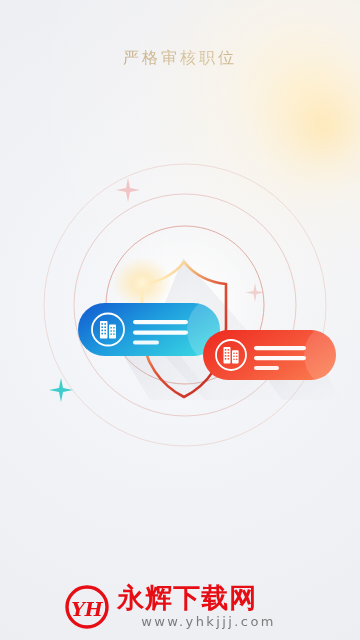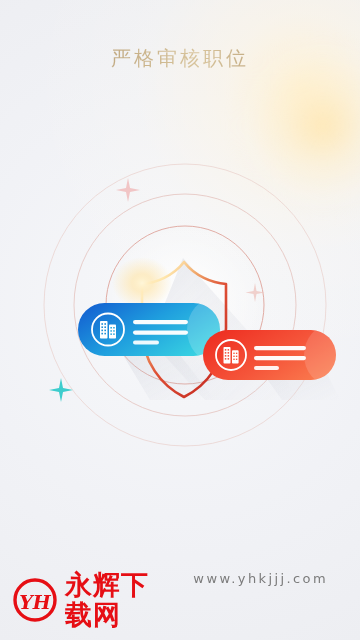--- a/index.html
+++ b/index.html
@@ -27,21 +27,21 @@
   
   .headline {
     position: absolute;
     top: 44px;
     left: 0;
     width: 360px;
     text-align: center;
     z-index: 6;
   }
   .headline-line1 {
-    font-size: 20px;
+    font-size: 16px;
     letter-spacing: 3px;
     line-height: 28px;
     font-weight: 400;
     background: linear-gradient(95deg, #c3ab85 0%, #bfa77f 28%, #d8c49c 55%, #b9a078 78%, #cbb68f 100%);
     -webkit-background-clip: text;
     background-clip: text;
     color: transparent;
     -webkit-text-fill-color: transparent;
   }
   .headline-line2 {
@@ -98,21 +98,21 @@
     z-index: 7;
   }
   .wm-logo {
     width: 46px;
     height: 46px;
     flex: 0 0 auto;
   }
   .wm-right {
     margin-left: 7px;
     display: flex;
-    flex-direction: row;
+    flex-direction: column;
     align-items: flex-start;
   }
   .wm-title {
     font-size: 27px;
     font-weight: bold;
     color: #e60e14;
     letter-spacing: 1px;
     line-height: 30px;
     font-family: "DejaVu Sans", "Liberation Sans", sans-serif;
   }

